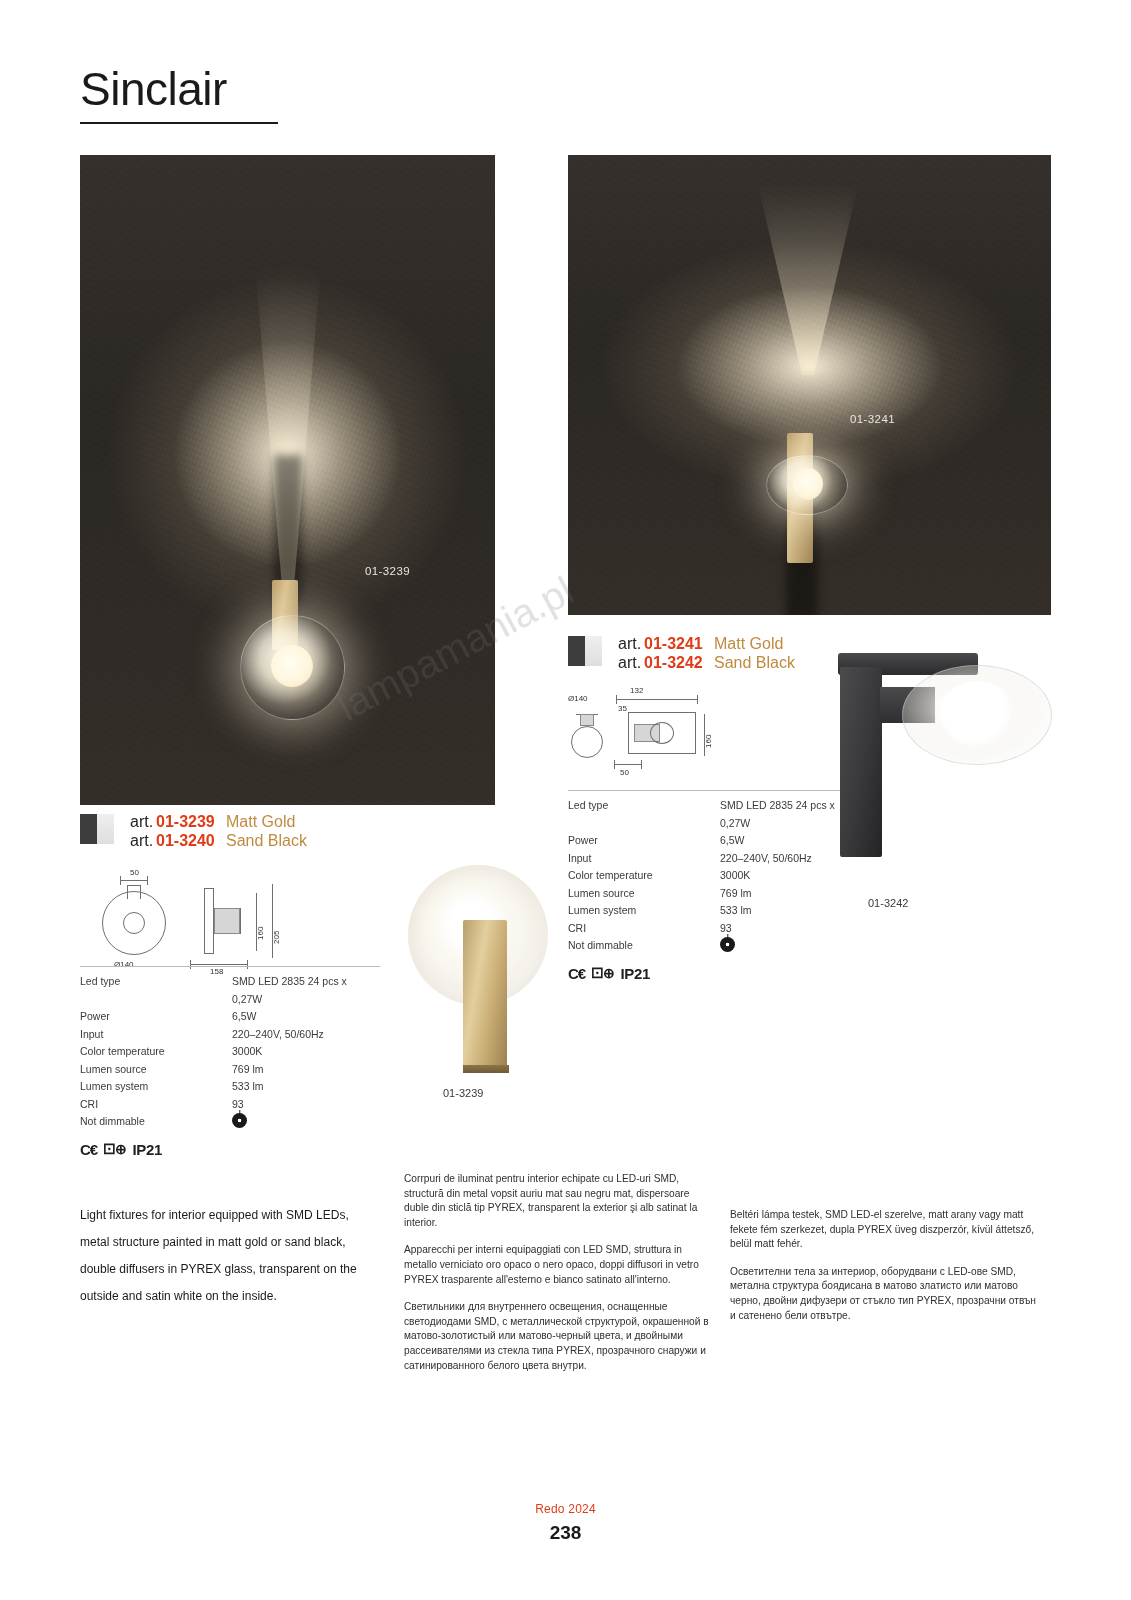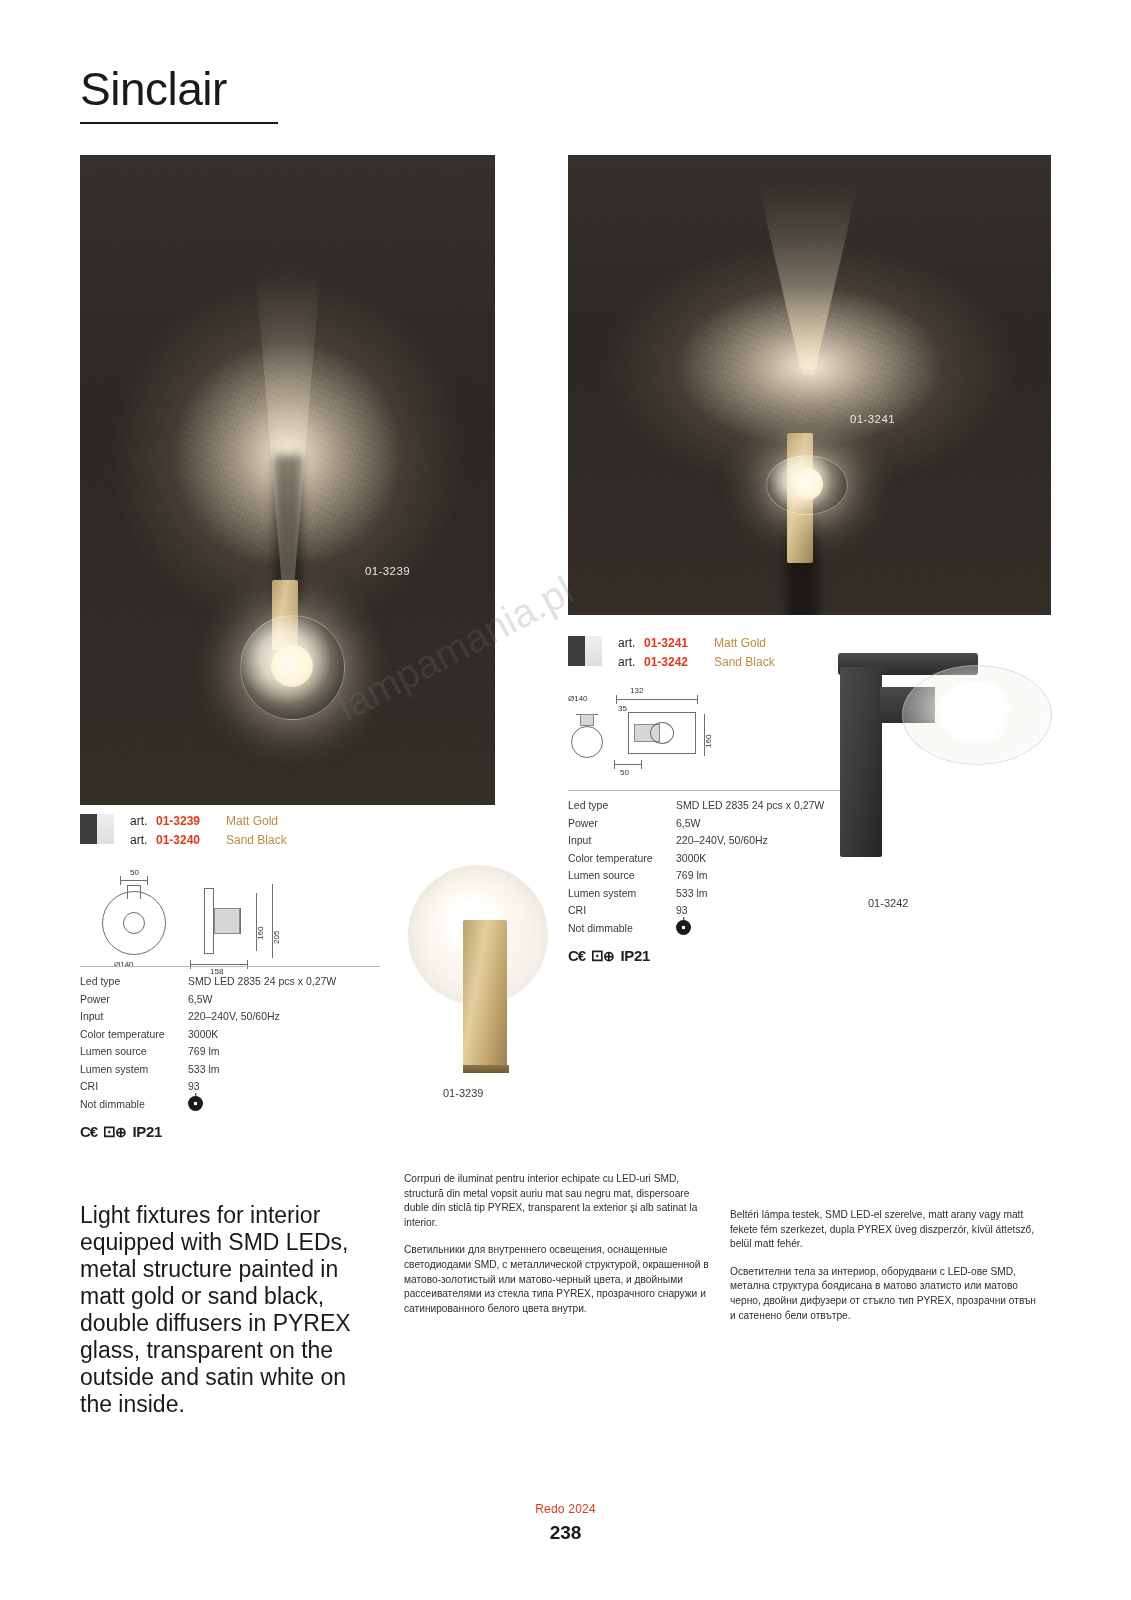--- a/index.html
+++ b/index.html
@@ -81,61 +81,61 @@
     box-shadow: 0 0 30px 10px rgba(255,240,205,0.6);
   }
 
   
   .art-block { position:absolute; }
   .swatch-pair { position:absolute; display:flex; }
   .sw { width:17px; height:30px; }
   .sw.black { background:#3d3d3d; }
   .sw.gold  { background: linear-gradient(180deg,#efefef,#dedede); }
   .art-row {
-    display:flex; align-items:center; font-size:12px; line-height:19px;
+    display:flex; align-items:center; font-size:16px; line-height:19px;
     white-space:nowrap;
   }
   .art-row .lbl { color:#231f20; width:26px; }
   .art-row .code { color:#e03a17; font-weight:700; width:70px; }
   .art-row .fin { color:#c08a3e; }
   .art-row .fin.black { color:#c08a3e; }
 
   
   .tech { position:absolute; color:#231f20; font-size:8.5px; }
   .tech .ln { position:absolute; background:#6f6f6f; }
   .tech .dim { position:absolute; font-size:8px; color:#333; }
   .tech .circ { position:absolute; border:1px solid #6f6f6f; border-radius:50%; }
   .tech .rect { position:absolute; border:1px solid #6f6f6f; }
   .tech .fill { position:absolute; background:#d6d6d6; border:1px solid #8a8a8a; }
   .tech .vrot { position:absolute; transform:rotate(-90deg); transform-origin:left top; font-size:8px; color:#333; }
 
   
   .spec { position:absolute; font-size:10.5px; color:#231f20; }
   .spec .hr { height:1px; background:#b9b9b9; margin-bottom:6px; }
-  .spec .row { display:flex; line-height:17.5px; }
+  .spec .row { display:flex; line-height:17.5px;gap:44px; }
   .spec .k { width:108px; color:#3a3a3a; }
   .spec .v { color:#3a3a3a; }
   .marks { display:flex; align-items:center; gap:6px; margin-top:10px; font-size:15px; font-weight:700; letter-spacing:-.3px; }
   .ce { font-size:15px; letter-spacing:-1px; }
   .nd-icon {
     display:inline-block; width:15px; height:15px; border-radius:50%;
     background: radial-gradient(circle at 50% 50%, #ffffff 0 18%, #1a1a1a 19% 100%);
     position:relative; vertical-align:-3px;
   }
   .nd-icon::before{
     content:""; position:absolute; left:50%; top:-3px; width:1.4px; height:4px; background:#1a1a1a; transform:translateX(-50%);
   }
 
   
   .cutout { position:absolute; }
 
   
   .lead {
     position:absolute; left:80px; top:1202px; width:300px;
-    font-size:23px; line-height:27px; color:#1a1a1a; font-weight:400;
+    font-size:12px; line-height:27px; color:#1a1a1a; font-weight:400;
   }
   .col { position:absolute; font-size:10.2px; line-height:14.6px; color:#2f2f2f; }
   .col p { margin:0 0 13px 0; }
 
   
   .footer-brand {
     position:absolute; left:0; right:0; top:1502px; text-align:center;
     font-size:12px; font-weight:400; color:#e03a17; letter-spacing:.2px;
   }
   .footer-page {
@@ -378,20 +378,21 @@
       background: radial-gradient(circle at 45% 42%, #ffffff 0 55%, #f1efe9 100%);"></div>
     <div style="position:absolute; left:38px; top:252px; font-size:11px; color:#3a3a3a;">01-3242</div>
   </div>
 
   <div class="wm">lampamania.pl</div>
 
   <div class="lead">Light fixtures for interior equipped with SMD LEDs, metal structure painted in matt gold or sand black, double diffusers in PYREX glass, transparent on the outside and satin white on the inside.</div>
 
   <div class="col" style="left:404px; top:1172px; width:310px;">
     <p>Corrpuri de iluminat pentru interior echipate cu LED-uri SMD, structură din metal vopsit auriu mat sau negru mat, dispersoare duble din sticlă tip PYREX, transparent la exterior şi alb satinat la interior.</p>
+    <p>Apparecchi per interni equipaggiati con LED SMD, struttura in metallo verniciato oro opaco o nero opaco, doppi diffusori in vetro PYREX trasparente all'esterno e bianco satinato all'interno.</p>
     <p>Светильники для внутреннего освещения, оснащенные светодиодами SMD, с металлической структурой, окрашенной в матово-золотистый или матово-черный цвета, и двойными рассеивателями из стекла типа PYREX, прозрачного снаружи и сатинированного белого цвета внутри.</p>
   </div>
 
   <div class="col" style="left:730px; top:1208px; width:310px;">
     <p>Beltéri lámpa testek, SMD LED-el szerelve, matt arany vagy matt fekete fém szerkezet, dupla PYREX üveg diszperzór, kívül áttetsző, belül matt fehér.</p>
     <p>Осветителни тела за интериор, оборудвани с LED-ове SMD, метална структура боядисана в матово златисто или матово черно, двойни дифузери от стъкло тип PYREX, прозрачни отвън и сатенено бели отвътре.</p>
   </div>
 
   <div class="footer-brand">Redo 2024</div>
   <div class="footer-page">238</div>

